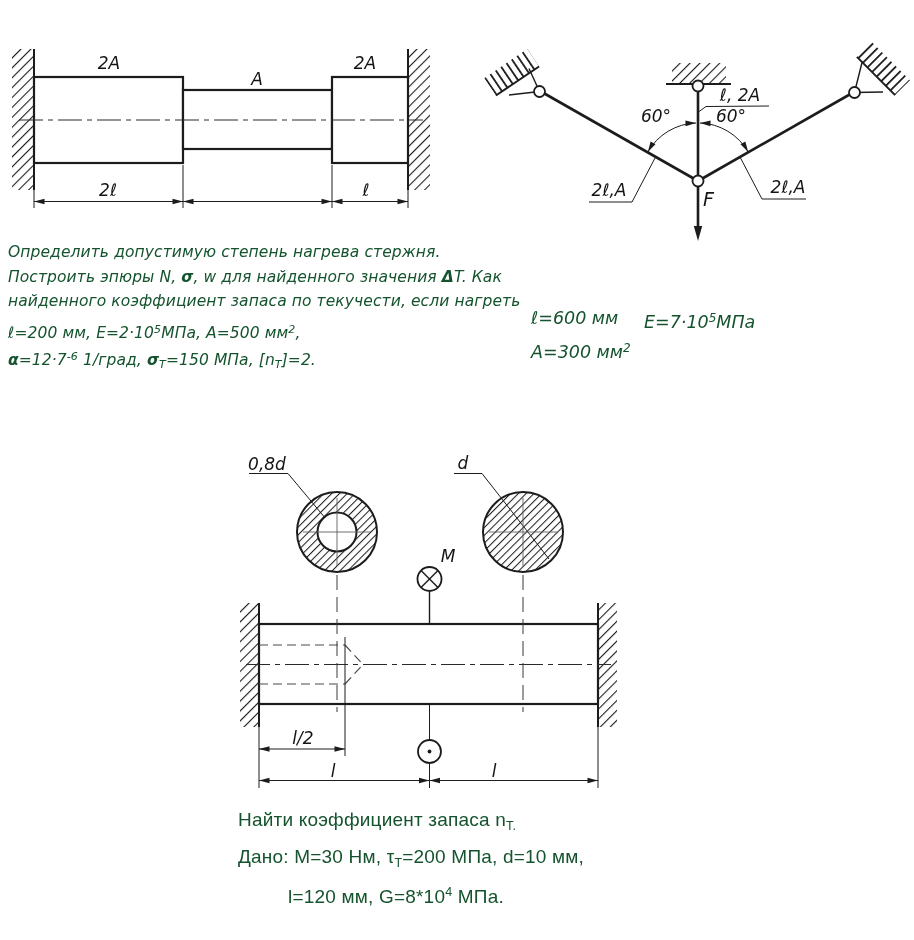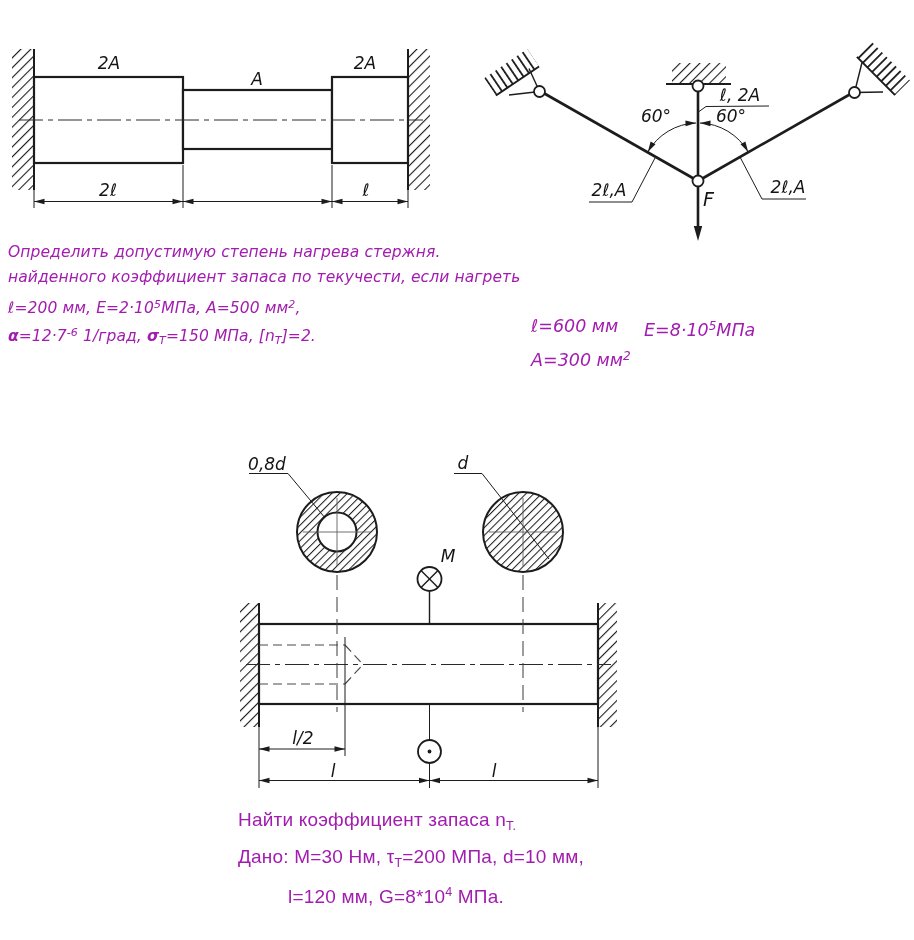--- a/index.html
+++ b/index.html
@@ -14,26 +14,26 @@
   .m{stroke:#1c1c1c;stroke-width:1.4;fill:none}
   .cl{stroke:#2a2a2a;stroke-width:1;fill:none;stroke-dasharray:24 5 5 5}
   .dash{stroke:#3a3a3a;stroke-width:1;fill:none;stroke-dasharray:15 7}
   .drill{stroke:#4a4a4a;stroke-width:1.2;fill:none;stroke-dasharray:9 5}
   .cc{stroke:#606060;stroke-width:0.9;fill:none}
   .pin{fill:#ffffff;stroke:#1c1c1c;stroke-width:1.8}
   .dlbl{font:italic 17px "DejaVu Sans",sans-serif;fill:#141414}
   .big{font-size:19px}
   .mid{text-anchor:middle}
   
-  .tb{position:absolute;color:#a21caf;white-space:nowrap}
+  .tb{position:absolute;color:#14532d;white-space:nowrap}
   #p1-text{left:8px;top:240px;font:italic 15.5px/24.5px "DejaVu Sans",sans-serif;letter-spacing:.1px}
   #p1-text .data{margin-top:4px}
   #p1-text sup{font-size:11px;vertical-align:5px}
   #p1-text sub{font-size:11px;vertical-align:-3px}
-  #p2-data{left:531px;top:314px;font:italic 17.5px/25.5px "DejaVu Sans",sans-serif;
+  #p2-data{left:531px;top:306px;font:italic 17.5px/25.5px "DejaVu Sans",sans-serif;
            display:grid;grid-template-columns:113px auto}
   #p2-data sup{font-size:12px;vertical-align:6px}
   #p2-data sub{font-size:12px;vertical-align:-3px}
   #p3-text{left:238px;top:805px;font:19px/29.5px "Liberation Sans",sans-serif;letter-spacing:.2px}
   #p3-text sup{font-size:12.5px;vertical-align:7px}
   #p3-text sub{font-size:12.5px;vertical-align:-4px}
   #p3-text .indent{padding-left:50px}
   .b{font-weight:bold}
 </style>
 </head>
@@ -176,28 +176,29 @@
     <text x="463" y="469" class="dlbl mid">d</text>
     <text x="448" y="562" class="dlbl mid">M</text>
     <text x="303" y="744" class="dlbl mid">l/2</text>
     <text x="333" y="777" class="dlbl mid">l</text>
     <text x="494" y="777" class="dlbl mid">l</text>
   </g>
 </svg>
 
 <div class="tb" id="p1-text">
   <div><span>Определить допустимую степень нагрева стержня.</span></div>
+  <div><span>Построить эпюры N, </span><span class="b">σ</span><span>, w для найденного значения </span><span class="b">Δ</span><span>T. Как</span></div>
   <div><span>найденного коэффициент запаса по текучести, если нагреть</span></div>
   <div class="data"><span>ℓ=200 мм, E=2·10</span><sup>5</sup><span>МПа, A=500 мм</span><sup>2</sup><span>,</span></div>
   <div><span class="b">α</span><span>=12·7</span><sup>-6</sup><span> 1/град, </span><span class="b">σ</span><sub>Т</sub><span>=150 МПа, [n</span><sub>Т</sub><span>]=2.</span></div>
 </div>
 
 <div class="tb" id="p2-data">
   <div><span>ℓ=600 мм</span></div>
-  <div><span>E=8·10</span><sup>5</sup><span>МПа</span></div>
+  <div><span>E=7·10</span><sup>5</sup><span>МПа</span></div>
   <div><span>A=300 мм</span><sup>2</sup></div>
 </div>
 
 <div class="tb" id="p3-text">
   <div><span>Найти коэффициент запаса n</span><sub>Т.</sub></div>
   <div><span>Дано: M=30 Нм, τ</span><sub>Т</sub><span>=200 МПа, d=10 мм,</span></div>
   <div class="indent"><span>l=120 мм, G=8*10</span><sup>4</sup><span> МПа.</span></div>
 </div>
 
 </div>

